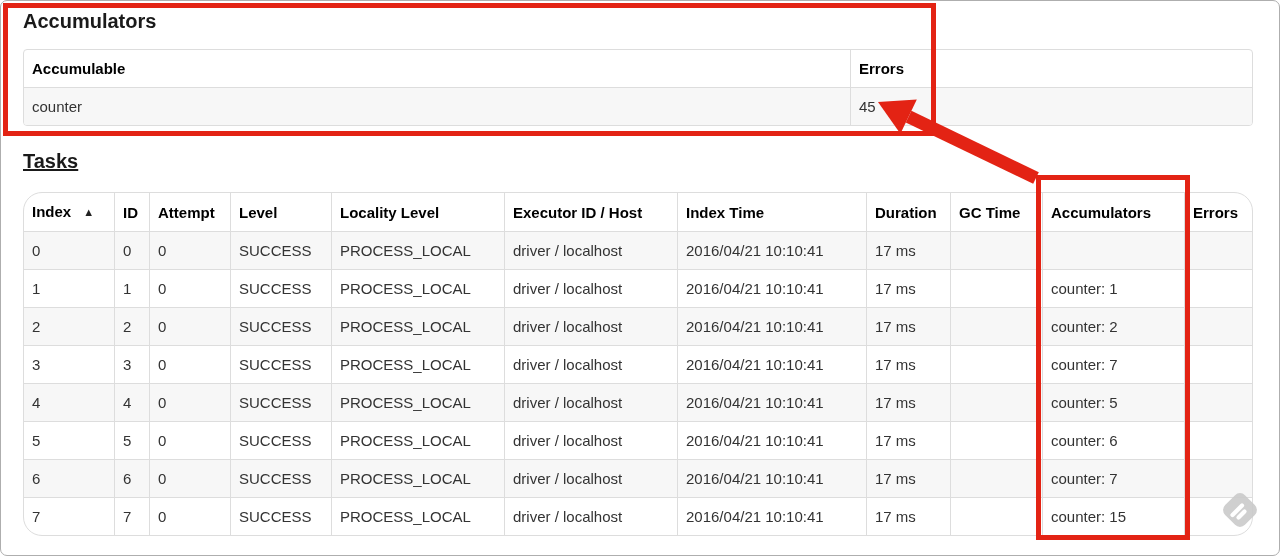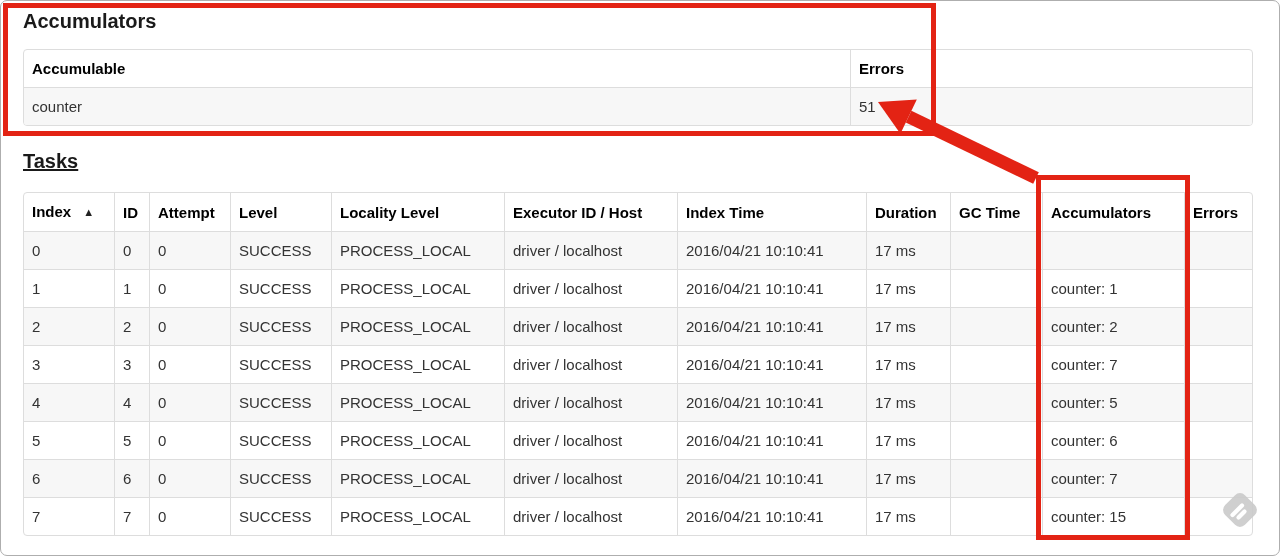--- a/index.html
+++ b/index.html
@@ -6,21 +6,21 @@
   body { width:1280px; height:556px; font-family:"Liberation Sans", sans-serif; overflow:hidden; }
   .screen { position:relative; width:1280px; height:556px; background:#fff; }
 
   .section-title { position:absolute; left:23px; margin:0; font-size:20px; font-weight:700; color:#1a1a1a; }
   #acc-title   { top:10px; }
   #tasks-title { top:150px;text-decoration:underline; }
 
   .table-wrap { position:absolute; left:23px; width:1230px; border:1px solid #ddd;
                 border-radius:4px; overflow:hidden; box-sizing:border-box; background:#fff; }
   #acc-table-wrap   { top:49px; }
-  #tasks-table-wrap { top:192px; }
+  #tasks-table-wrap { top:192px;border-radius:19px; }
 
   table { border-collapse:separate; border-spacing:0; width:100%; table-layout:fixed;
           font-size:15px; color:#333; }
   th,td { box-sizing:border-box; padding:8px; line-height:21px; text-align:left;
           white-space:nowrap; overflow:hidden; }
   th { font-weight:700; color:#000; }
   th,td { border-left:1px solid #ddd; }
   tr > :first-child { border-left:none;margin-left:20px; }
   tbody td { border-top:1px solid #ddd; }
   tbody tr:nth-child(odd) { background:#f7f7f7; }
@@ -54,21 +54,21 @@
         </colgroup>
       <thead>
         <tr>
           <th>Accumulable</th>
           <th>Errors</th>
         </tr>
       </thead>
       <tbody>
         <tr>
           <td>counter</td>
-          <td>51</td>
+          <td>45</td>
         </tr>
       </tbody>
     </table>
   </div>
 
   <h4 class="section-title" id="tasks-title">Tasks</h4>
 
   <div class="table-wrap" id="tasks-table-wrap">
     <table>
       <colgroup>

